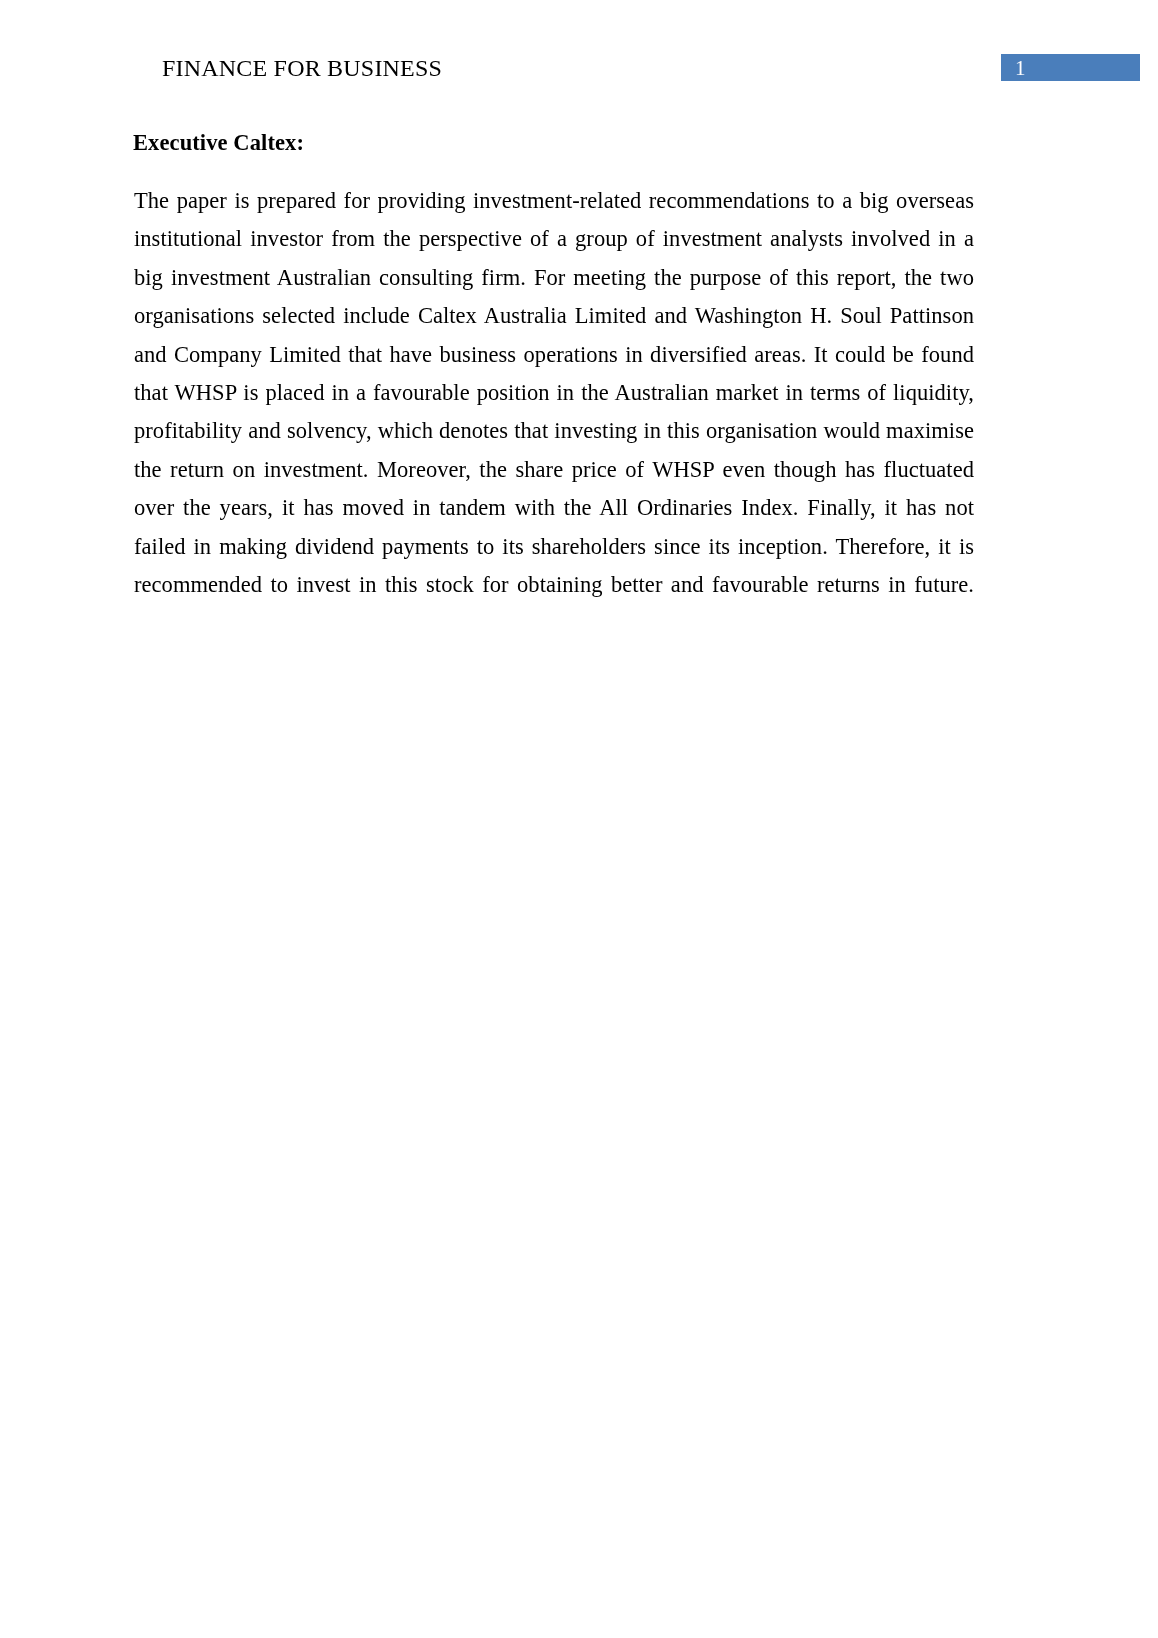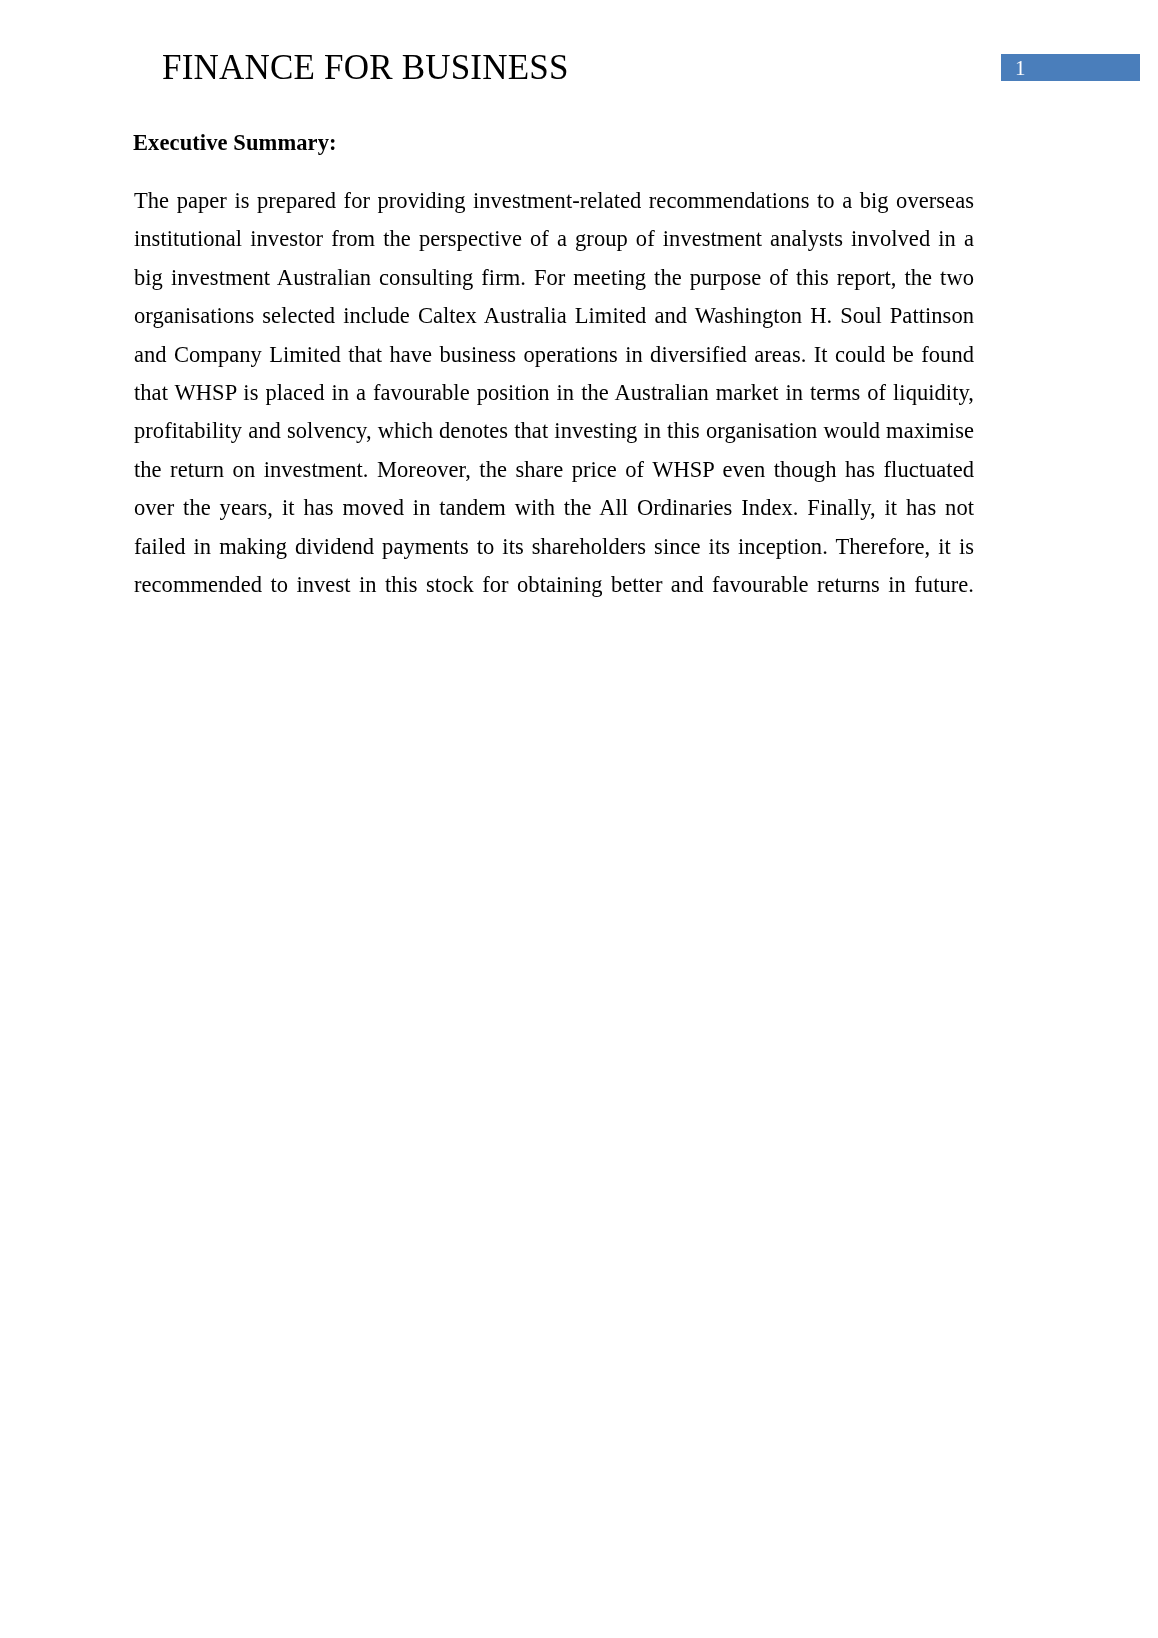--- a/index.html
+++ b/index.html
@@ -27,21 +27,21 @@
     position: absolute;
     left: 0;
     top: 0;
     width: 1158px;
     height: 108px;
   }
   .header-title {
     position: absolute;
     left: 162px;
     top: 52px;
-    font-size: 35px;
+    font-size: 24px;
     line-height: 32px;
     letter-spacing: 0.2px;
     white-space: nowrap;
     color: #000000;
   }
   .page-number-badge {
     position: absolute;
     left: 1001px;
     top: 54px;
     width: 139px;
@@ -97,18 +97,18 @@
 
   <div class="header">
     <div class="header-title">FINANCE FOR BUSINESS</div>
 
     <div class="page-number-badge">
       <span class="page-number-text">1</span>
     </div>
   </div>
 
   <div class="content">
-    <h2 class="section-heading">Executive Summary:</h2>
+    <h2 class="section-heading">Executive Caltex:</h2>
 
     <p class="body-paragraph">The paper is prepared for providing investment-related recommendations to a big overseas institutional investor from the perspective of a group of investment analysts involved in a big investment Australian consulting firm. For meeting the purpose of this report, the two organisations selected include Caltex Australia Limited and Washington H. Soul Pattinson and Company Limited that have business operations in diversified areas. It could be found that WHSP is placed in a favourable position in the Australian market in terms of liquidity, profitability and solvency, which denotes that investing in this organisation would maximise the return on investment. Moreover, the share price of WHSP even though has fluctuated over the years, it has moved in tandem with the All Ordinaries Index. Finally, it has not failed in making dividend payments to its shareholders since its inception. Therefore, it is recommended to invest in this stock for obtaining better and favourable returns in future.</p>
   </div>
 
 </div>
 
 </body></html>

